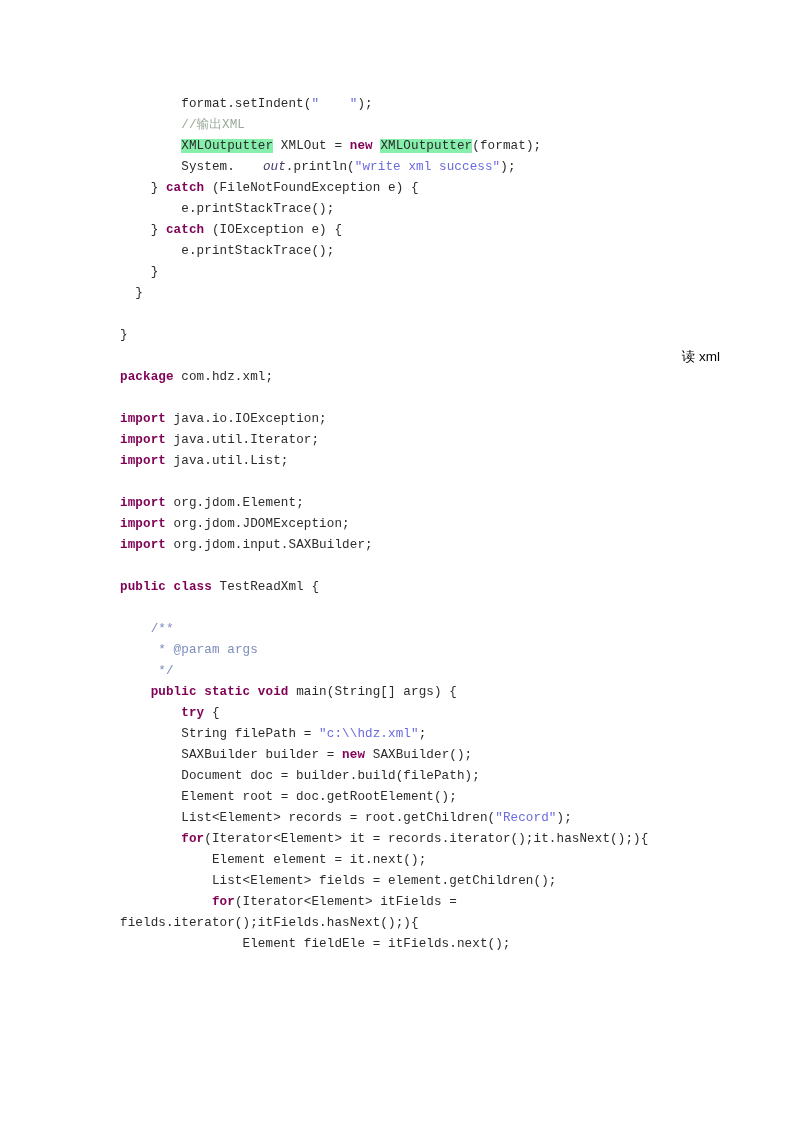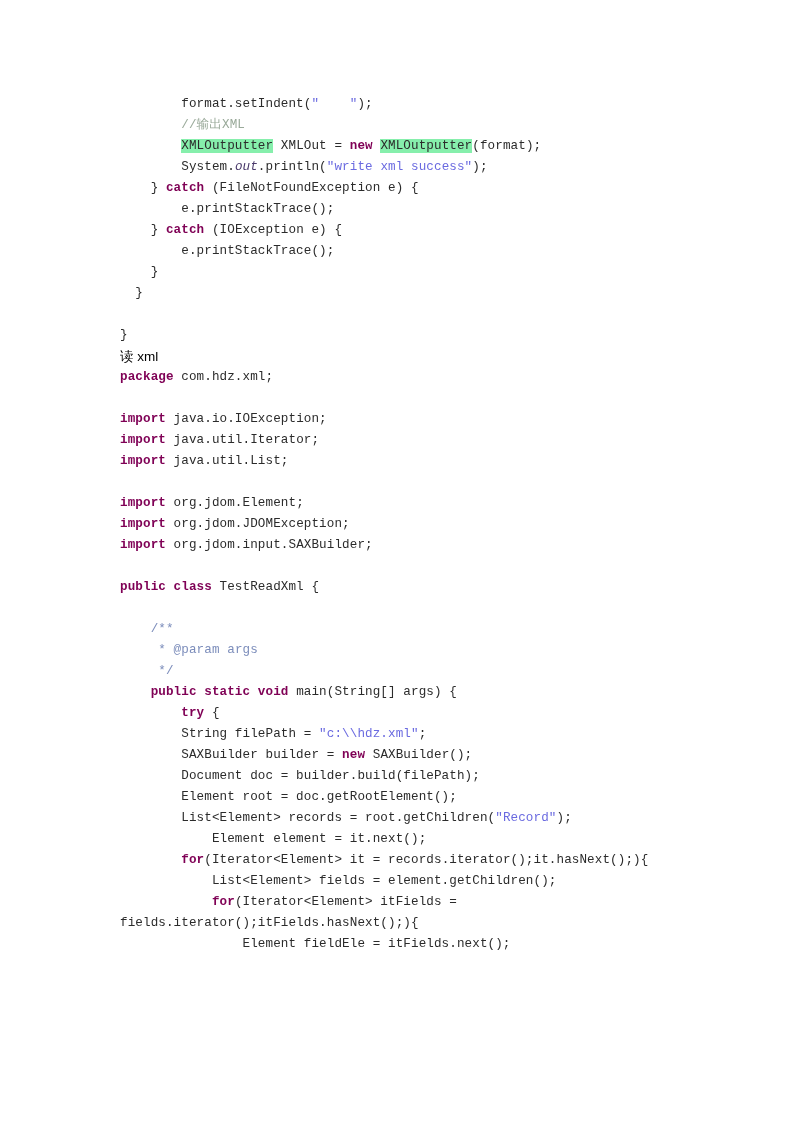--- a/index.html
+++ b/index.html
@@ -41,20 +41,21 @@
     height: 21px;
     font-size: 12.6px;
     white-space: pre;
   }
   .heading-line {
     font-family: "Liberation Sans", sans-serif;
     font-size: 13.5px;
     line-height: 21px;
     color: #000000;
     white-space: pre;
+    text-align: right;
   }
   .kw {
     color: #7f0055;
     font-weight: bold;
   }
   .str {
     color: #6a6ae0;
   }
   .cmt {
     color: #9aaa9a;
@@ -62,20 +63,21 @@
   .doc {
     color: #7c8dbb;
   }
   .doc-tag {
     color: #7c8dbb;
     font-weight: normal;
   }
   .field-it {
     color: #4a3a6b;
     font-style: italic;
+    margin-left: 28px;
   }
   .hl {
     background: #86efac;
   }
   .plain {
     color: #2b2b2b;
   }
 </style>
 </head>
 <body>
@@ -149,23 +151,23 @@
     <div class="code-line"><span class="plain">        String filePath = </span><span class="str">"c:\\hdz.xml"</span><span class="plain">;</span></div>
 
     <div class="code-line"><span class="plain">        SAXBuilder builder = </span><span class="kw">new</span><span class="plain"> SAXBuilder();</span></div>
 
     <div class="code-line"><span class="plain">        Document doc = builder.build(filePath);</span></div>
 
     <div class="code-line"><span class="plain">        Element root = doc.getRootElement();</span></div>
 
     <div class="code-line"><span class="plain">        List&lt;Element&gt; records = root.getChildren(</span><span class="str">"Record"</span><span class="plain">);</span></div>
 
+    <div class="code-line"><span class="plain">        </span><span class="kw">for</span><span class="plain">(Iterator&lt;Element&gt; it = records.iterator();it.hasNext();){</span></div>
+
     <div class="code-line"><span class="plain">            Element element = it.next();</span></div>
-
-    <div class="code-line"><span class="plain">        </span><span class="kw">for</span><span class="plain">(Iterator&lt;Element&gt; it = records.iterator();it.hasNext();){</span></div>
 
     <div class="code-line"><span class="plain">            List&lt;Element&gt; fields = element.getChildren();</span></div>
 
     <div class="code-line"><span class="plain">            </span><span class="kw">for</span><span class="plain">(Iterator&lt;Element&gt; itFields =</span></div>
 
     <div class="code-line"><span class="plain">fields.iterator();itFields.hasNext();){</span></div>
 
     <div class="code-line"><span class="plain">                Element fieldEle = itFields.next();</span></div>
 
   </div>

